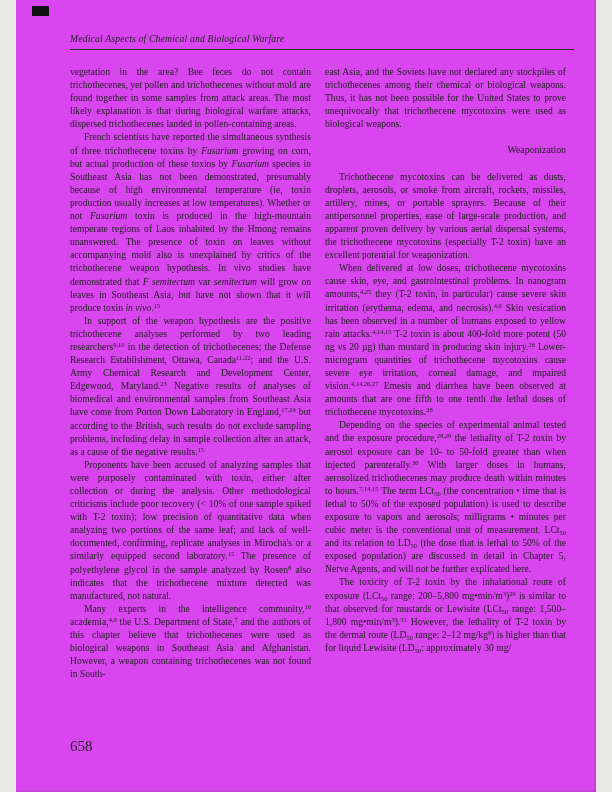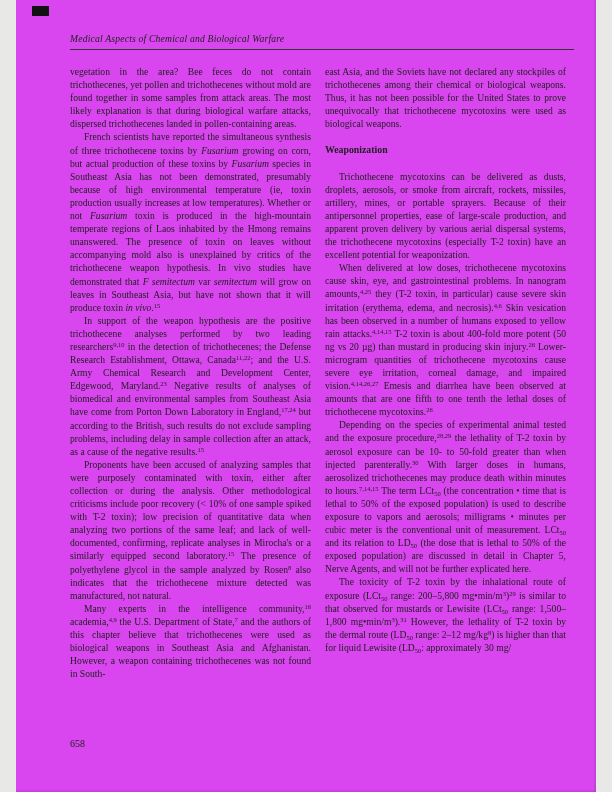--- a/index.html
+++ b/index.html
@@ -72,29 +72,29 @@
     line-height: 0;
     vertical-align: 3px;
   }
   .col sub {
     font-size: 6.5px;
     line-height: 0;
     vertical-align: -1.5px;
   }
   h2.section-heading {
     font-size: 9.8px;
-    font-weight: bold;
+    font-weight: normal;
     margin: 13px 0 13px 0;
-    text-align: left;
+    text-align: right;
     text-indent: 0;
   }
   .page-number {
     position: absolute;
     left: 54px; top: 738px;
-    font-size: 10px;
+    font-size: 15px;
     color: #1e1e1e;
   }
 </style>
 </head>
 <body>
 
 <div class="page">
 
   <div class="crop-mark"></div>
   <div class="scan-edge-right"></div>

